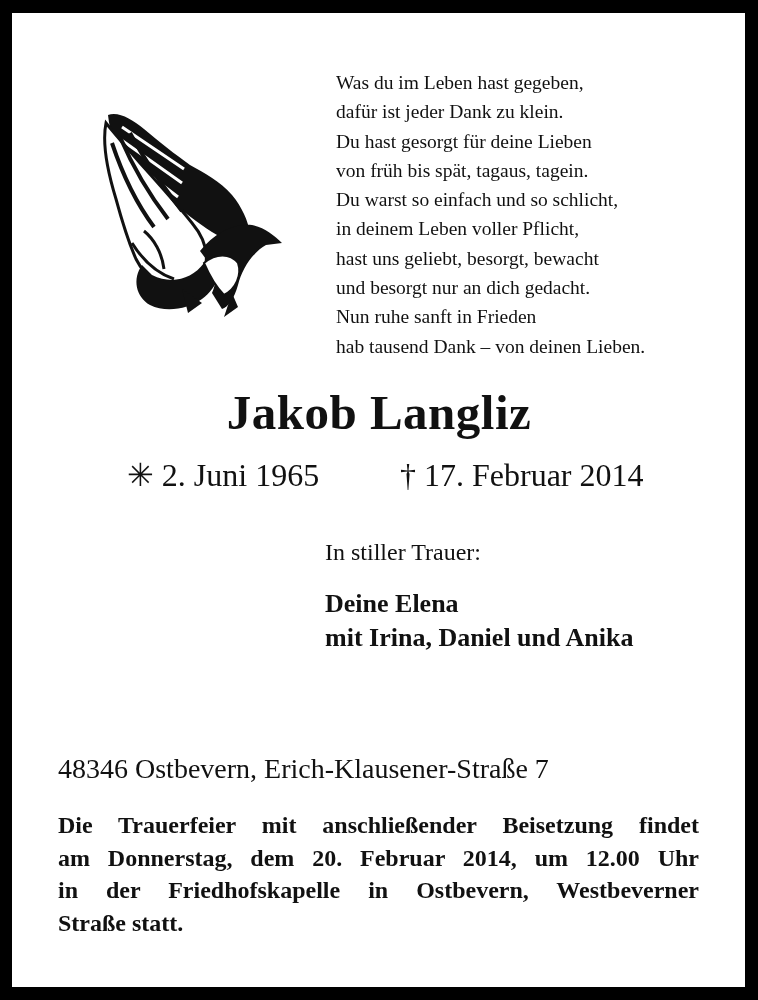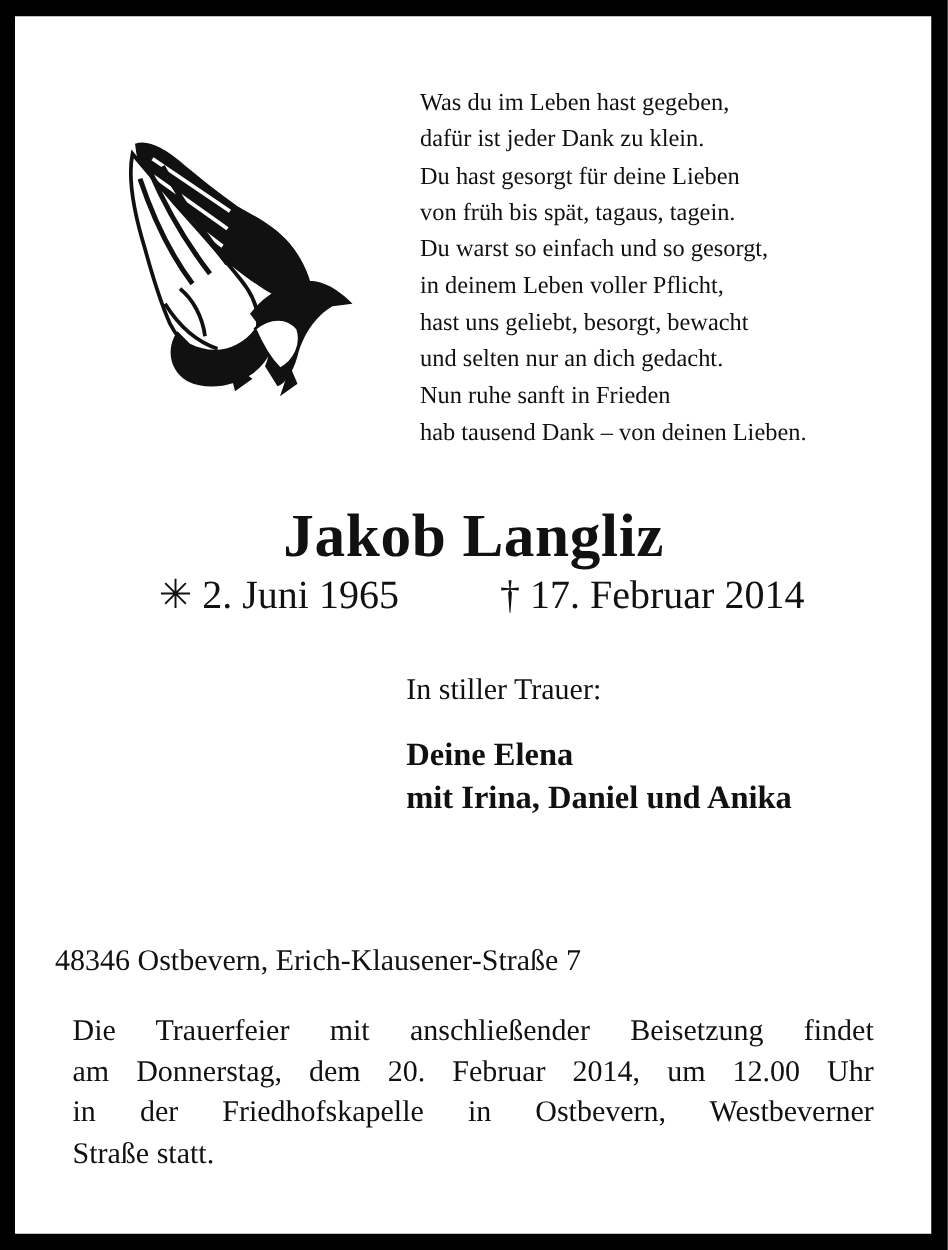--- a/index.html
+++ b/index.html
@@ -1,30 +1,30 @@
 <!DOCTYPE html>
 <html><head>
   <meta charset="utf-8">
   <style>
     html, body { margin: 0; padding: 0; background: #000; }
     body { width: 758px; height: 1000px; position: relative; overflow: hidden; font-family: "Liberation Serif", "DejaVu Serif", serif; color: #111; }
     .frame { position: absolute; left: 12px; top: 13px; width: 733px; height: 974px; background: #fff; }
     .hands { position: absolute; left: 80px; top: 90px; width: 200px; height: 220px; }
     .poem { position: absolute; left: 324px; top: 55px; font-size: 19.5px; line-height: 29.3px; white-space: nowrap; }
     .poem div { margin: 0; }
-    .name { position: absolute; left: 0; width: 758px; top: 399px; text-align: center; font-weight: bold; font-size: 49px; line-height: 60px; letter-spacing: 0.5px; }
+    .name { position: absolute; left: 0; width: 758px; top: 383px; text-align: center; font-weight: bold; font-size: 49px; line-height: 60px; letter-spacing: 0.5px; }
     .dates { position: absolute; top: 458px; font-size: 32px; line-height: 34px; white-space: nowrap; }
     .born { left: 127px; }
     .died { left: 400px; }
     .mourning { position: absolute; left: 325px; top: 535px; font-size: 24px; line-height: 34px; text-align: center; }
     .family { position: absolute; left: 325px; top: 587px; font-weight: bold; font-size: 26px; line-height: 34px; white-space: nowrap; }
     .family .l3 { margin-top: 9px; }
-    .address { position: absolute; left: 44px; top: 752px; font-size: 24px; line-height: 34px; white-space: nowrap; }
+    .address { position: absolute; left: 58px; top: 752px; font-size: 28px; line-height: 34px; white-space: nowrap; }
     .notice { position: absolute; left: 58px; top: 809px; width: 641px; font-size: 24px; line-height: 32.5px; }
-    .notice .line { display: block; text-align: justify; text-align-last: justify; white-space: nowrap; }
+    .notice .line { display: block; text-align: justify; text-align-last: justify; white-space: nowrap; font-weight: bold; }
     .notice .line.last { text-align-last: left; }
   </style>
 </head>
 <body>
 
 <div class="frame">
 
   <div class="hands">
     <svg width="200" height="220" viewBox="0 0 200 220">
 
@@ -40,24 +40,24 @@
       <path d="M112 160 C124 150 138 150 146 160 C150 172 144 186 132 192 C124 184 118 174 112 160 Z" fill="#fff" stroke="#111" stroke-width="2"></path>
       <path d="M90 186 L96 210 L110 200 Z M140 190 L132 214 L146 204 Z" fill="#111"></path>
     </svg>
   </div>
 
   <div class="poem">
     <div>Was du im Leben hast gegeben,</div>
     <div>dafür ist jeder Dank zu klein.</div>
     <div>Du hast gesorgt für deine Lieben</div>
     <div>von früh bis spät, tagaus, tagein.</div>
-    <div>Du warst so einfach und so gesorgt,</div>
+    <div>Du warst so einfach und so schlicht,</div>
     <div>in deinem Leben voller Pflicht,</div>
     <div>hast uns geliebt, besorgt, bewacht</div>
-    <div>und selten nur an dich gedacht.</div>
+    <div>und besorgt nur an dich gedacht.</div>
     <div>Nun ruhe sanft in Frieden</div>
     <div>hab tausend Dank – von deinen Lieben.</div>
   </div>
 
 </div>
 
 <div class="name">Jakob Langliz</div>
 
 <div class="dates born">✳ 2. Juni 1965</div>
 <div class="dates died">† 17. Februar 2014</div>

